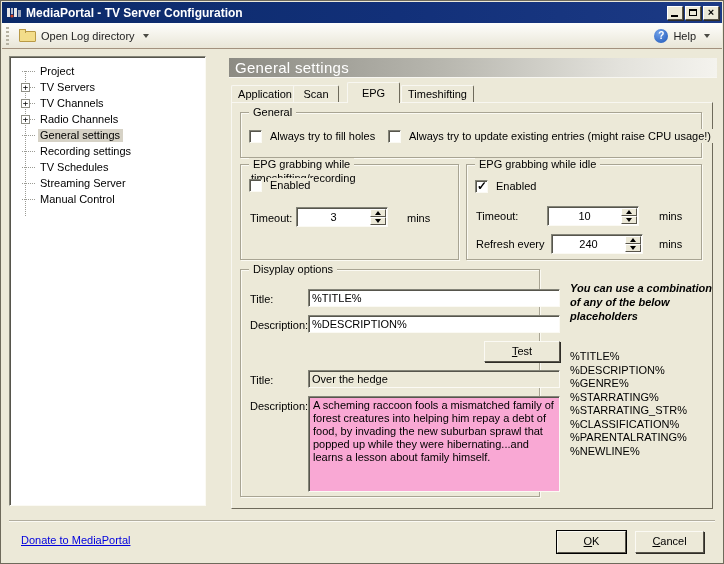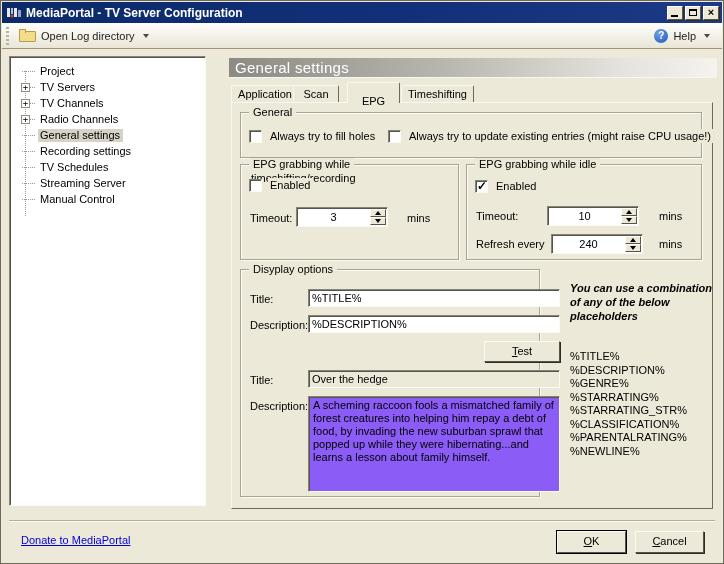--- a/index.html
+++ b/index.html
@@ -91,21 +91,21 @@
     position:absolute; left:228px; top:57px; width:488px; height:20px;
     background:linear-gradient(90deg,#8c8b83 0%,#b9b8b0 45%,#e3e2dc 80%,#f4f3ee 100%);
     color:#fff; font-size:15px; padding:1px 0 0 6px; letter-spacing:.3px;
     border-bottom:1px solid #f7f6f1;
   }
 
   .tab { position:absolute; top:84px; height:18px; background:#ece9d8;
     border:1px solid; border-color:#f8f7f1 #6e6a5b #ece9d8 #f8f7f1;
     border-bottom:none; border-radius:2px 2px 0 0;
     text-align:center; padding-top:2px; font-size:11px; z-index:1; }
-  .tab.active { top:81px; height:21px; z-index:3; padding-top:12px;
+  .tab.active { top:81px; height:21px; z-index:3; padding-top:4px;
     box-shadow:0 2px 0 #ece9d8; }
 
   .tab-page {
     position:absolute; left:230px; top:101px; width:482px; height:407px;
     background:#ece9d8; z-index:2;
     border:1px solid; border-color:#f8f7f1 #6e6a5b #6e6a5b #f8f7f1;
   }
 
   .groupbox { position:absolute; border:1px solid #a8a493;
     box-shadow:inset 1px 1px 0 #fbfaf3, 1px 1px 0 #fbfaf3; }
@@ -143,21 +143,21 @@
     width:0; height:0; }
   .spin-up::after { border-left:3px solid transparent; border-right:3px solid transparent; border-bottom:4px solid #000; }
   .spin-down::after { border-left:3px solid transparent; border-right:3px solid transparent; border-top:4px solid #000; }
 
   .textbox { position:absolute; height:18px; background:#fff;
     border:1px solid; border-color:#848478 #fbfaf4 #fbfaf4 #848478;
     box-shadow:inset 1px 1px 0 #56554c; }
   .textbox input { width:100%; height:100%; border:none; outline:none; background:transparent;
     font:11px "Liberation Sans",sans-serif; padding:0 3px; }
   .textbox.readonly { background:#ece9d8; }
-  .multibox { position:absolute; background:#8b5cf6; overflow:hidden;
+  .multibox { position:absolute; background:#f9a8d4; overflow:hidden;
     border:1px solid; border-color:#848478 #fbfaf4 #fbfaf4 #848478;
     box-shadow:inset 1px 1px 0 #56554c;
     padding:2px 4px; line-height:13px; }
 
   .btn3d {
     position:absolute; background:#ece9d8; text-align:center;
     border:1px solid; border-color:#fbfaf4 #57544a #57544a #fbfaf4;
     box-shadow:1px 1px 0 #2f2d27;
     font:11px "Liberation Sans",sans-serif;
   }

